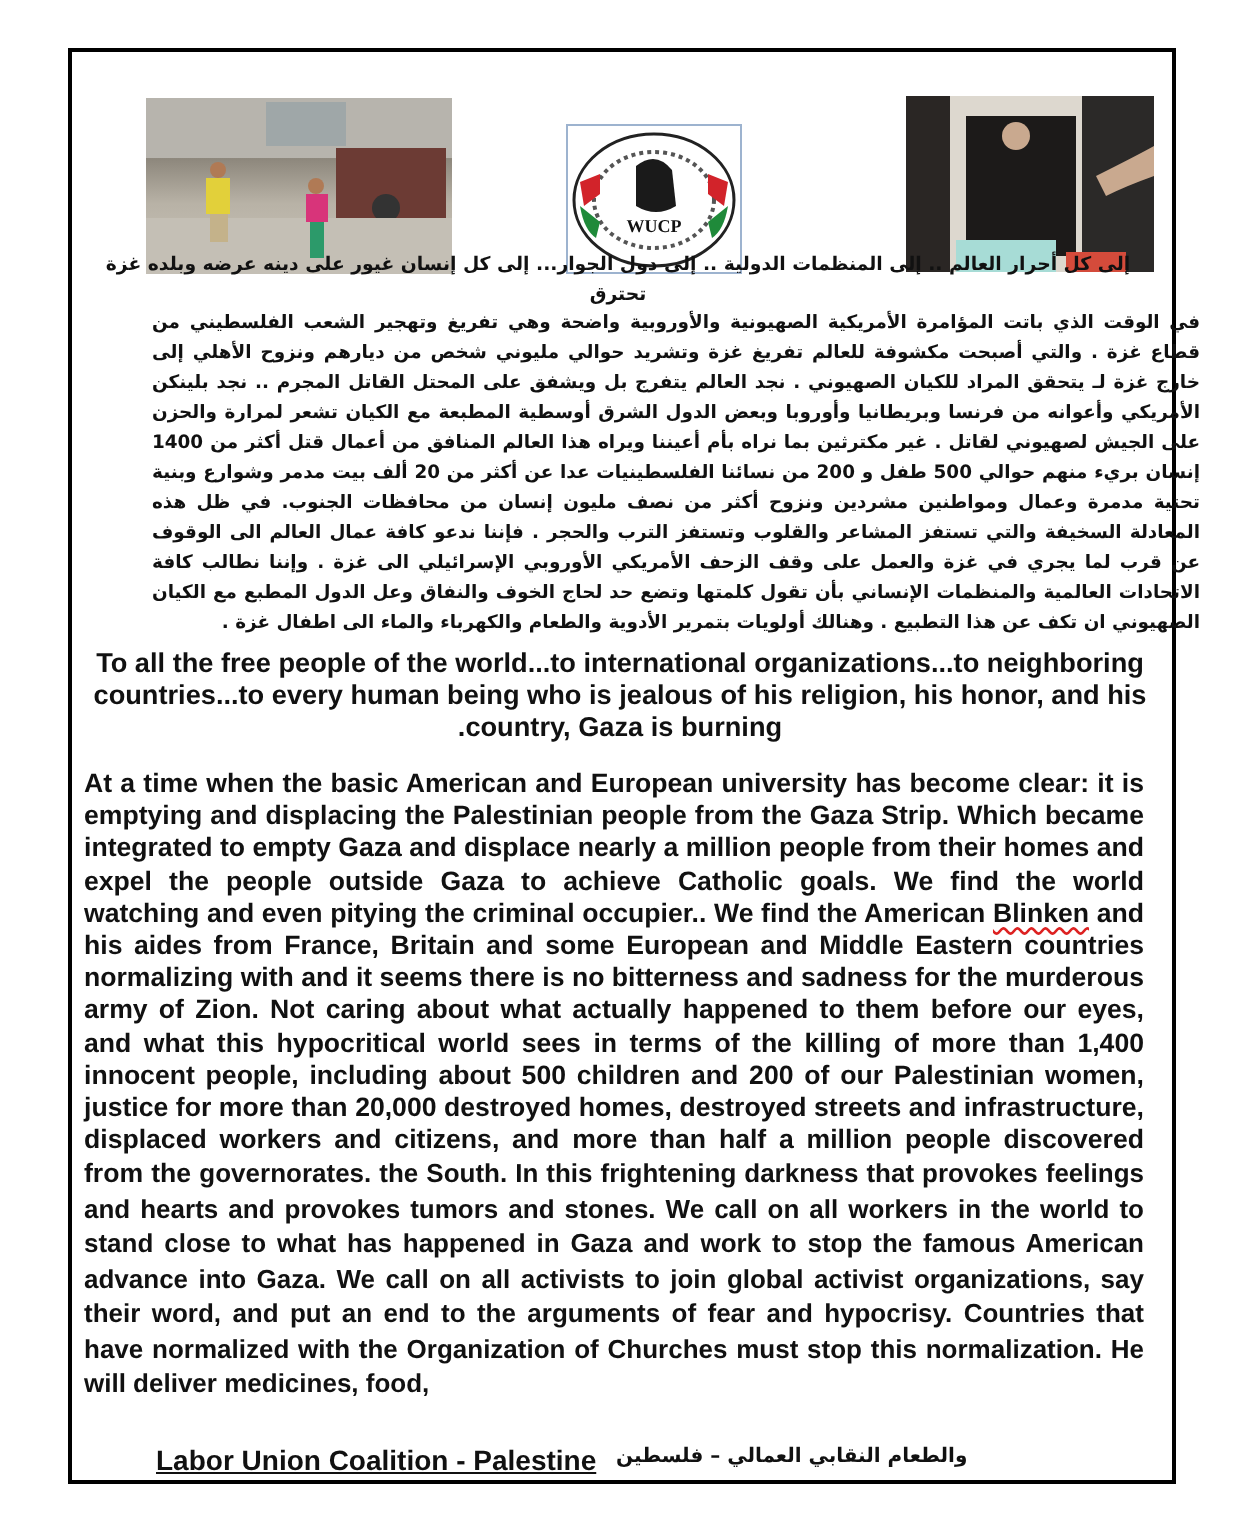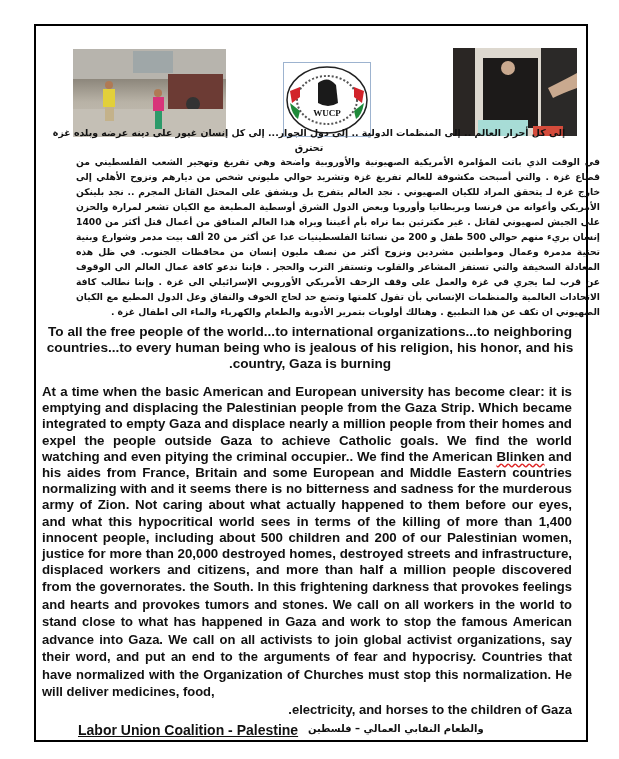--- a/index.html
+++ b/index.html
@@ -69,17 +69,16 @@
   </svg>
 </div>
 
 <div class="arabic ar-title">إلى كل أحرار العالم .. إلى المنظمات الدولية .. إلى دول الجوار... إلى كل إنسان غيور على دينه عرضه وبلده غزة تحترق</div>
 <div class="arabic ar-body">في الوقت الذي باتت المؤامرة الأمريكية الصهيونية والأوروبية واضحة وهي تفريغ وتهجير الشعب الفلسطيني من قطاع غزة . والتي أصبحت مكشوفة للعالم تفريغ غزة وتشريد حوالي مليوني شخص من ديارهم ونزوح الأهلي إلى خارج غزة لـ يتحقق المراد للكيان الصهيوني . نجد العالم يتفرج بل ويشفق على المحتل القاتل المجرم .. نجد بلينكن الأمريكي وأعوانه من فرنسا وبريطانيا وأوروبا وبعض الدول الشرق أوسطية المطبعة مع الكيان تشعر لمرارة والحزن على الجيش لصهيوني لقاتل . غير مكترثين بما نراه بأم أعيننا ويراه هذا العالم المنافق من أعمال قتل أكثر من 1400 إنسان بريء منهم حوالي 500 طفل و 200 من نسائنا الفلسطينيات عدا عن أكثر من 20 ألف بيت مدمر وشوارع وبنية تحتية مدمرة وعمال ومواطنين مشردين ونزوح أكثر من نصف مليون إنسان من محافظات الجنوب. في ظل هذه المعادلة السخيفة والتي تستفز المشاعر والقلوب وتستفز الترب والحجر . فإننا ندعو كافة عمال العالم الى الوقوف عن قرب لما يجري في غزة والعمل على وقف الزحف الأمريكي الأوروبي الإسرائيلي الى غزة . وإننا نطالب كافة الاتحادات العالمية والمنظمات الإنساني بأن تقول كلمتها وتضع حد لحاج الخوف والنفاق وعل الدول المطبع مع الكيان الصهيوني ان تكف عن هذا التطبيع . وهنالك أولويات بتمرير الأدوية والطعام والكهرباء والماء الى اطفال غزة .</div>
 
 <div class="en-title">To all the free people of the world...to international organizations...to neighboring countries...to every human being who is jealous of his religion, his honor, and his .country, Gaza is burning</div>
 
 <div class="en-body">
   <span>At a time when the basic American and European university has become clear: it is emptying and displacing the Palestinian people from the Gaza Strip. Which became integrated to empty Gaza and displace nearly a million people from their homes and expel the people outside Gaza to achieve Catholic goals. We find the world watching and even pitying the criminal occupier.. We find the American </span><span class="spell">Blinken</span><span> and his aides from France, Britain and some European and Middle Eastern countries normalizing with and it seems there is no bitterness and sadness for the murderous army of Zion. Not caring about what actually happened to them before our eyes, and what this hypocritical world sees in terms of the killing of more than 1,400 innocent people, including about 500 children and 200 of our Palestinian women, justice for more than 20,000 destroyed homes, destroyed streets and infrastructure, displaced workers and citizens, and more than half a million people discovered from the </span><span class="big">governorates. the South. In this frightening darkness that provokes feelings and hearts and provokes tumors and stones. We call on all workers in the world to stand close to what has happened in Gaza and work to stop the famous American advance into Gaza. We call on all activists to join global activist organizations, say their word, and put an end to the arguments of fear and hypocrisy. Countries that have normalized with the Organization of Churches must stop this normalization. He will deliver medicines, food,</span>
-  <span class="big last">.electricity, and horses to the children of Gaza</span>
 </div>
 
 <div class="footer-en">Labor Union Coalition - Palestine</div>
 <div class="footer-ar">والطعام النقابي العمالي – فلسطين</div>
 
 </body></html>

